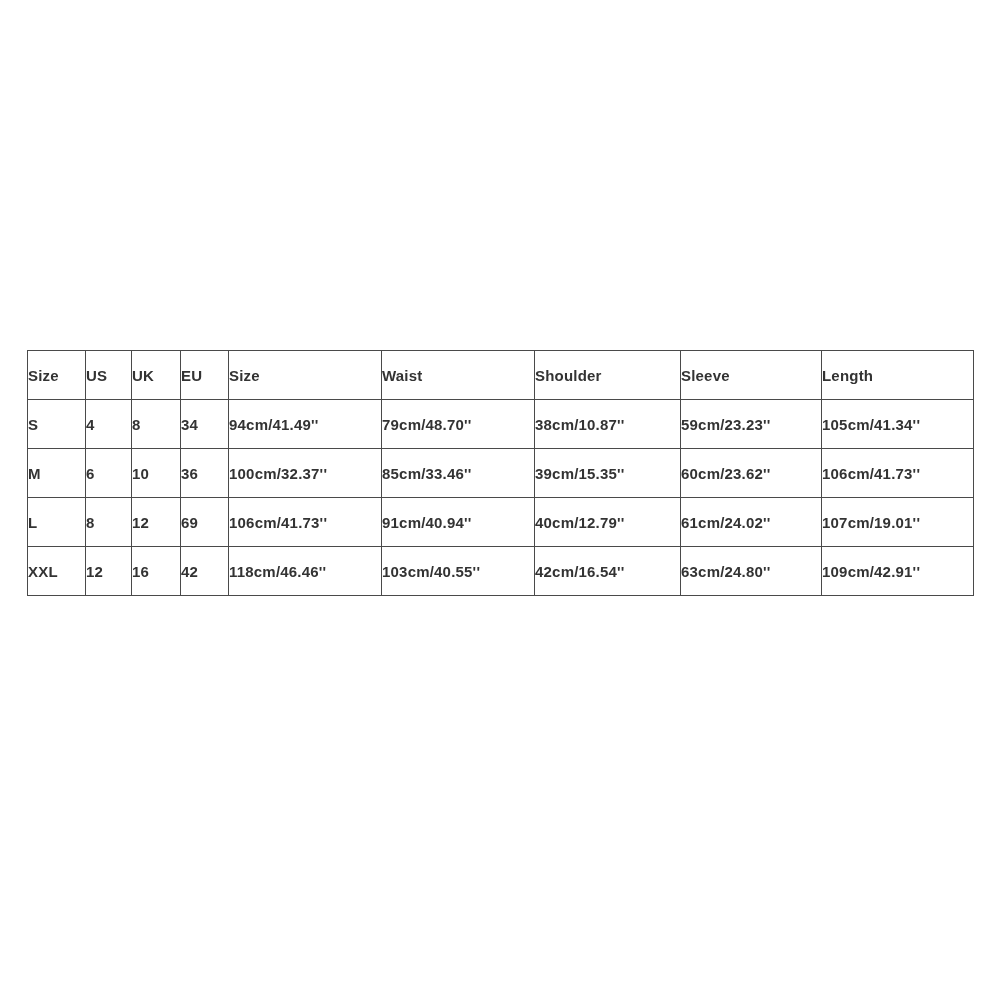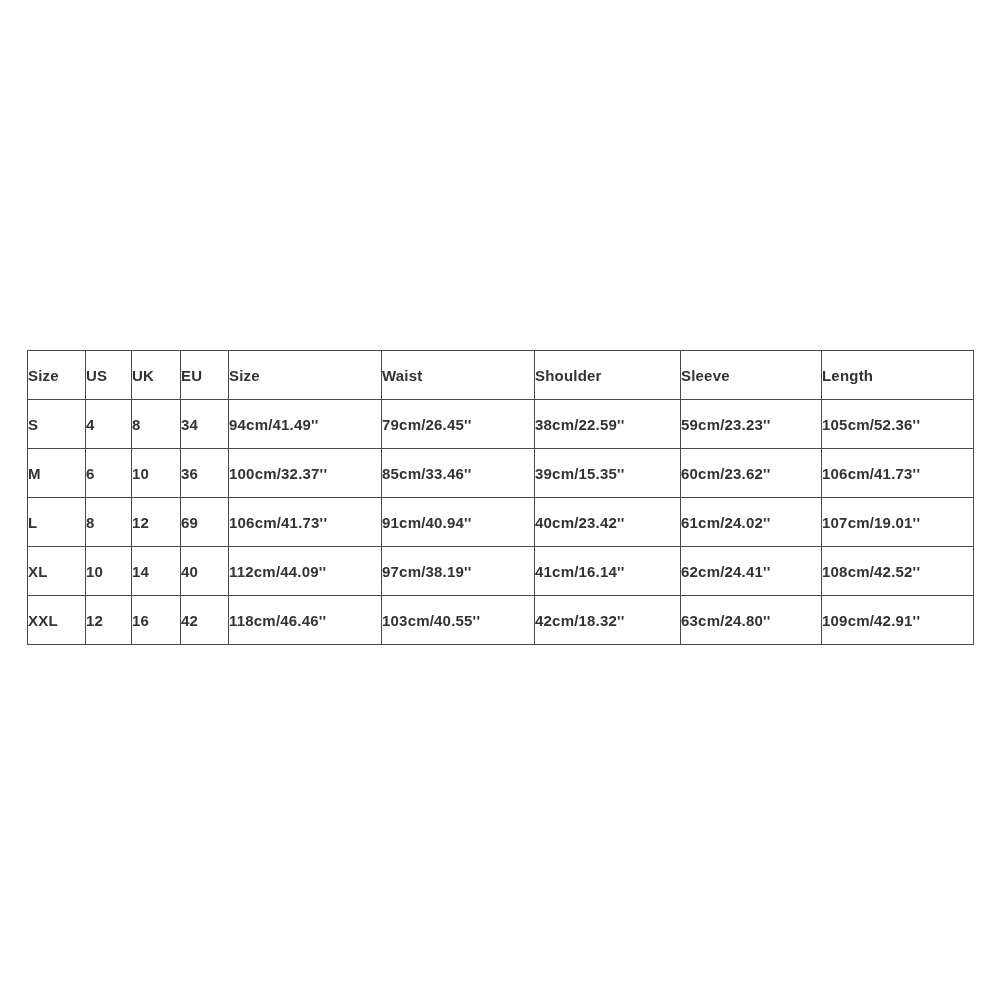--- a/index.html
+++ b/index.html
@@ -79,64 +79,53 @@
           <th>Length</th>
         </tr>
     </thead>
     <tbody id="table-body">
         <tr>
           <td>S</td>
           <td>4</td>
           <td>8</td>
           <td>34</td>
           <td>94cm/41.49''</td>
-          <td>79cm/26.45''</td>
-          <td>38cm/22.59''</td>
+          <td>79cm/48.70''</td>
+          <td>38cm/10.87''</td>
           <td>59cm/23.23''</td>
-          <td>105cm/52.36''</td>
+          <td>105cm/41.34''</td>
         </tr>
         <tr>
           <td>M</td>
           <td>6</td>
           <td>10</td>
           <td>36</td>
           <td>100cm/32.37''</td>
           <td>85cm/33.46''</td>
           <td>39cm/15.35''</td>
           <td>60cm/23.62''</td>
           <td>106cm/41.73''</td>
         </tr>
         <tr>
           <td>L</td>
           <td>8</td>
           <td>12</td>
           <td>69</td>
           <td>106cm/41.73''</td>
           <td>91cm/40.94''</td>
-          <td>40cm/23.42''</td>
+          <td>40cm/12.79''</td>
           <td>61cm/24.02''</td>
           <td>107cm/19.01''</td>
-        </tr>
-        <tr>
-          <td>XL</td>
-          <td>10</td>
-          <td>14</td>
-          <td>40</td>
-          <td>112cm/44.09''</td>
-          <td>97cm/38.19''</td>
-          <td>41cm/16.14''</td>
-          <td>62cm/24.41''</td>
-          <td>108cm/42.52''</td>
         </tr>
         <tr>
           <td>XXL</td>
           <td>12</td>
           <td>16</td>
           <td>42</td>
           <td>118cm/46.46''</td>
           <td>103cm/40.55''</td>
-          <td>42cm/18.32''</td>
+          <td>42cm/16.54''</td>
           <td>63cm/24.80''</td>
           <td>109cm/42.91''</td>
         </tr>
       </tbody>
   </table>
 </div>
 
 </body></html>

